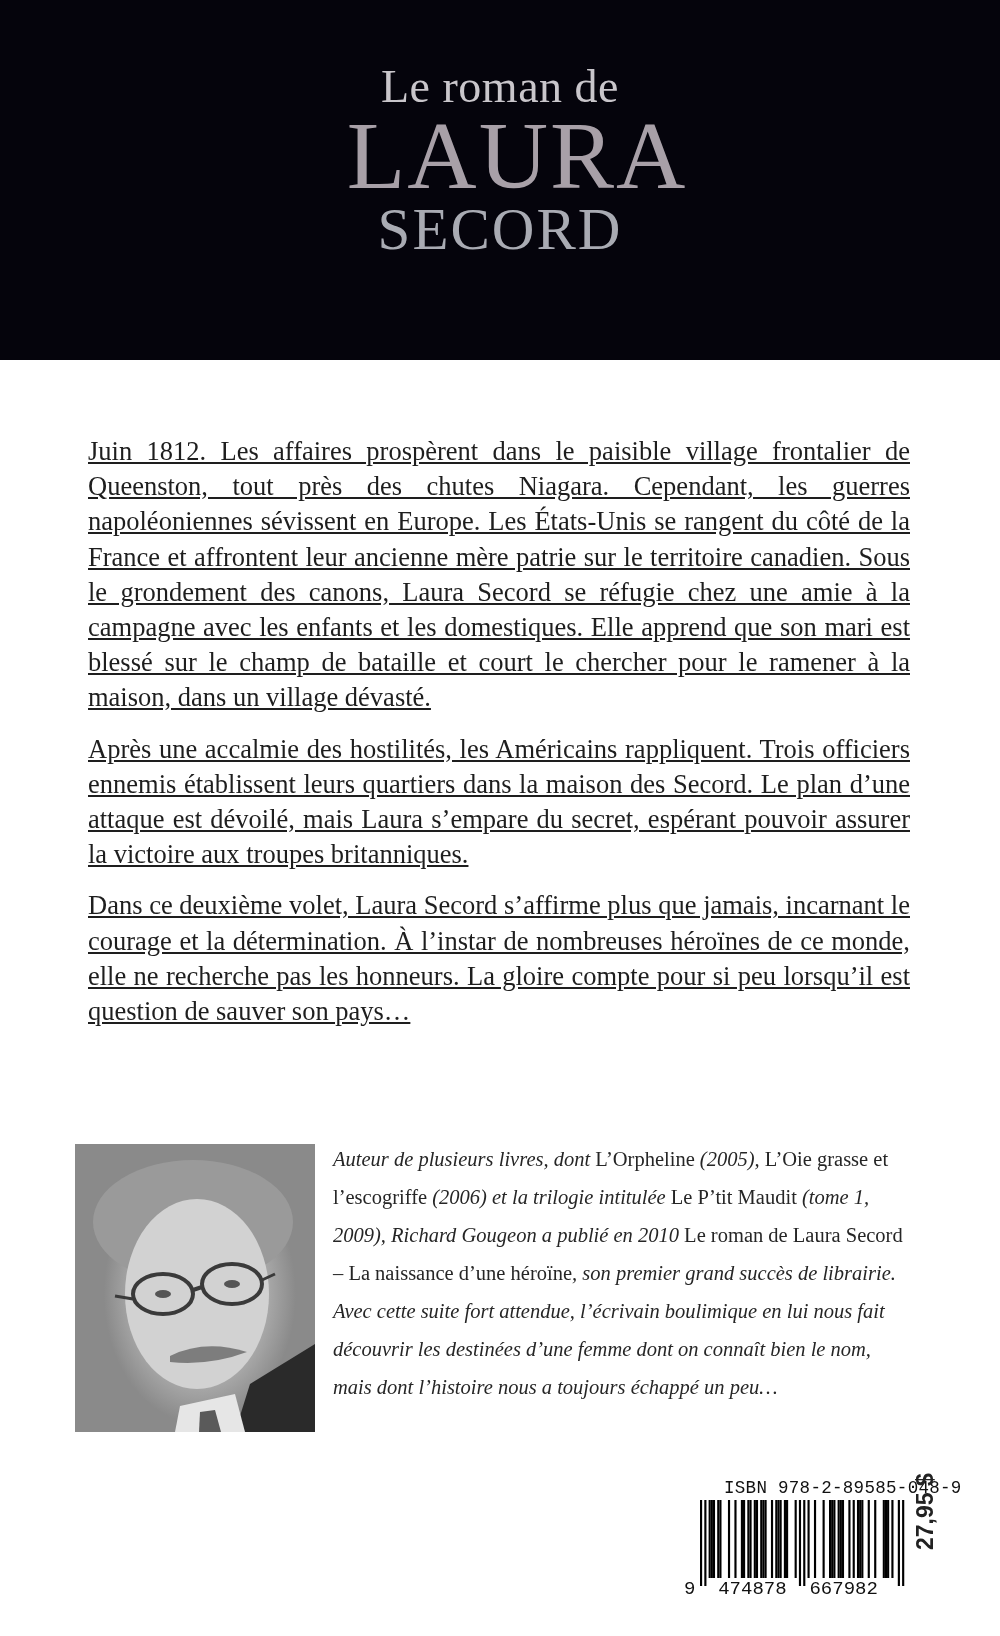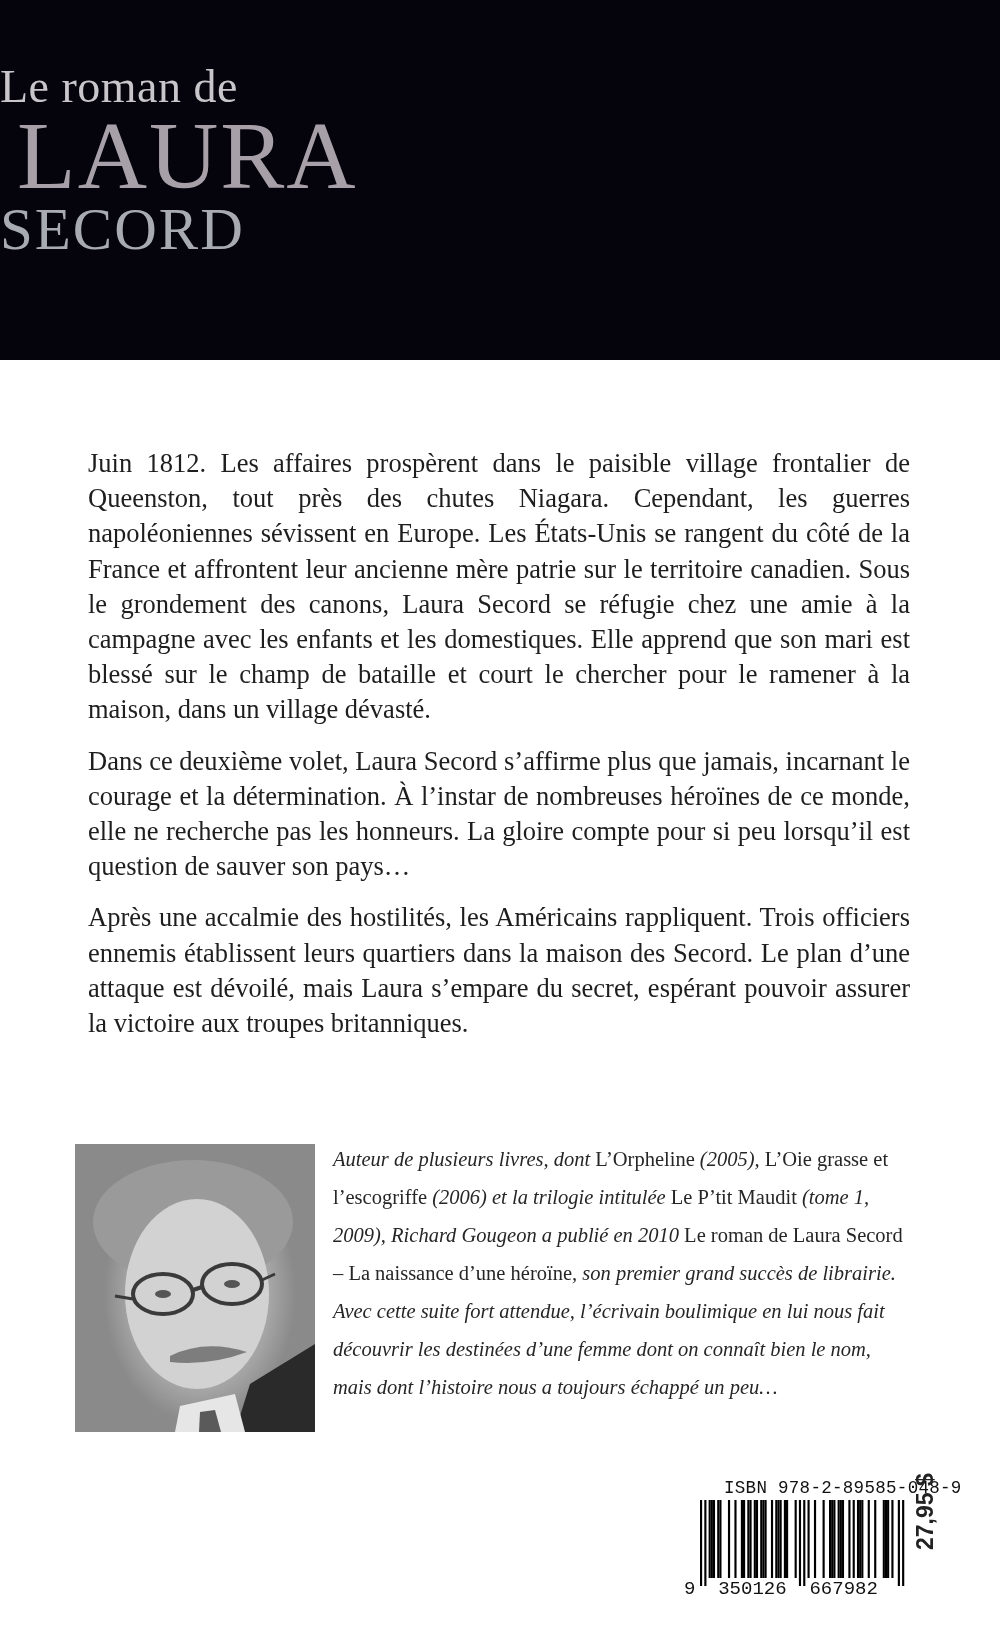--- a/index.html
+++ b/index.html
@@ -5,39 +5,40 @@
     html, body { margin: 0; padding: 0; }
     body {
       width: 1000px; height: 1636px; position: relative; overflow: hidden;
       background: #ffffff;
       font-family: "Liberation Serif", "DejaVu Serif", serif;
       color: #1c1c1c;
     }
     .title-band {
       position: absolute; left: 0; top: 0; width: 1000px; height: 360px;
       background: #05040c;
+      text-align: center;
     }
     .title-small {
       position: absolute; left: 0; width: 1000px; top: 60px;
       font-size: 46px; color: #c9c6cb; letter-spacing: 0.5px;
     }
     .title-laura {
       position: absolute; left: 0; width: 1000px; top: 108px;
       font-size: 96px; color: #a8a0a8; letter-spacing: 2px; line-height: 1; margin-left: 17px;
     }
     .title-secord {
       position: absolute; left: 0; width: 1000px; top: 200px;
       font-size: 59px; color: #a9abb3; letter-spacing: 2px; line-height: 1;
     }
     .blurb {
       position: absolute; left: 88px; top: 430px; width: 822px;
       font-size: 26.5px; line-height: 35.2px; text-align: justify;
       color: #1e1e1e;
     }
-    .blurb p { margin: 16px 0 16px 0; }
+    .blurb p { margin: 4px 0 16px 0; text-decoration: underline; }
     .photo {
       position: absolute; left: 75px; top: 1144px; width: 240px; height: 288px;
       background: radial-gradient(ellipse 40% 45% at 52% 52%, #d4d4d4 0%, #b9b9b9 55%, #8a8a8a 100%);
       overflow: hidden;
     }
     .photo svg { position: absolute; left: 0; top: 0; }
     .bio {
       position: absolute; left: 333px; top: 1140px; width: 580px;
       font-size: 20.5px; line-height: 38px; color: #262626;
     }
@@ -68,22 +69,22 @@
 <body>
 
 <div class="title-band">
   <div class="title-small">Le roman de</div>
   <div class="title-laura">LAURA</div>
   <div class="title-secord">SECORD</div>
 </div>
 
 <div class="blurb">
   <p>Juin 1812. Les affaires prospèrent dans le paisible village frontalier de Queenston, tout près des chutes Niagara. Cependant, les guerres napoléoniennes sévissent en Europe. Les États-Unis se rangent du côté de la France et affrontent leur ancienne mère patrie sur le territoire canadien. Sous le grondement des canons, Laura Secord se réfugie chez une amie à la campagne avec les enfants et les domestiques. Elle apprend que son mari est blessé sur le champ de bataille et court le chercher pour le ramener à la maison, dans un village dévasté.</p>
+  <p>Après une accalmie des hostilités, les Américains rappliquent. Trois officiers ennemis établissent leurs quartiers dans la maison des Secord. Le plan d’une attaque est dévoilé, mais Laura s’empare du secret, espérant pouvoir assurer la victoire aux troupes britanniques.</p>
   <p>Dans ce deuxième volet, Laura Secord s’affirme plus que jamais, incarnant le courage et la détermination. À l’instar de nombreuses héroïnes de ce monde, elle ne recherche pas les honneurs. La gloire compte pour si peu lorsqu’il est question de sauver son pays…</p>
-  <p>Après une accalmie des hostilités, les Américains rappliquent. Trois officiers ennemis établissent leurs quartiers dans la maison des Secord. Le plan d’une attaque est dévoilé, mais Laura s’empare du secret, espérant pouvoir assurer la victoire aux troupes britanniques.</p>
 </div>
 
 <div class="photo">
   <svg width="240" height="288" viewBox="0 0 240 288">
 
     <ellipse cx="118" cy="78" rx="100" ry="62" fill="#9a9a9a"></ellipse>
 
     <ellipse cx="122" cy="150" rx="72" ry="95" fill="#d2d2d2"></ellipse>
 
     <ellipse cx="88" cy="150" rx="30" ry="20" fill="none" stroke="#3a3a3a" stroke-width="4"></ellipse>
@@ -151,16 +152,16 @@
       <rect x="161.25" y="0" width="2.15" height="78" fill="#000"></rect>
       <rect x="167.70" y="0" width="2.15" height="78" fill="#000"></rect>
       <rect x="174.15" y="0" width="2.15" height="78" fill="#000"></rect>
       <rect x="182.75" y="0" width="2.15" height="78" fill="#000"></rect>
       <rect x="184.90" y="0" width="2.15" height="78" fill="#000"></rect>
       <rect x="187.05" y="0" width="2.15" height="78" fill="#000"></rect>
       <rect x="191.35" y="0" width="2.15" height="78" fill="#000"></rect>
       <rect x="197.80" y="0" width="2.15" height="86" fill="#000"></rect>
       <rect x="202.10" y="0" width="2.15" height="86" fill="#000"></rect>
     </svg>
-  <div class="ean-digits"><span>9</span>  <span>350126</span>  <span>667982</span></div>
+  <div class="ean-digits"><span>9</span>  <span>474878</span>  <span>667982</span></div>
 </div>
 
 <div class="price">27,95 $</div>
 
 </body></html>

